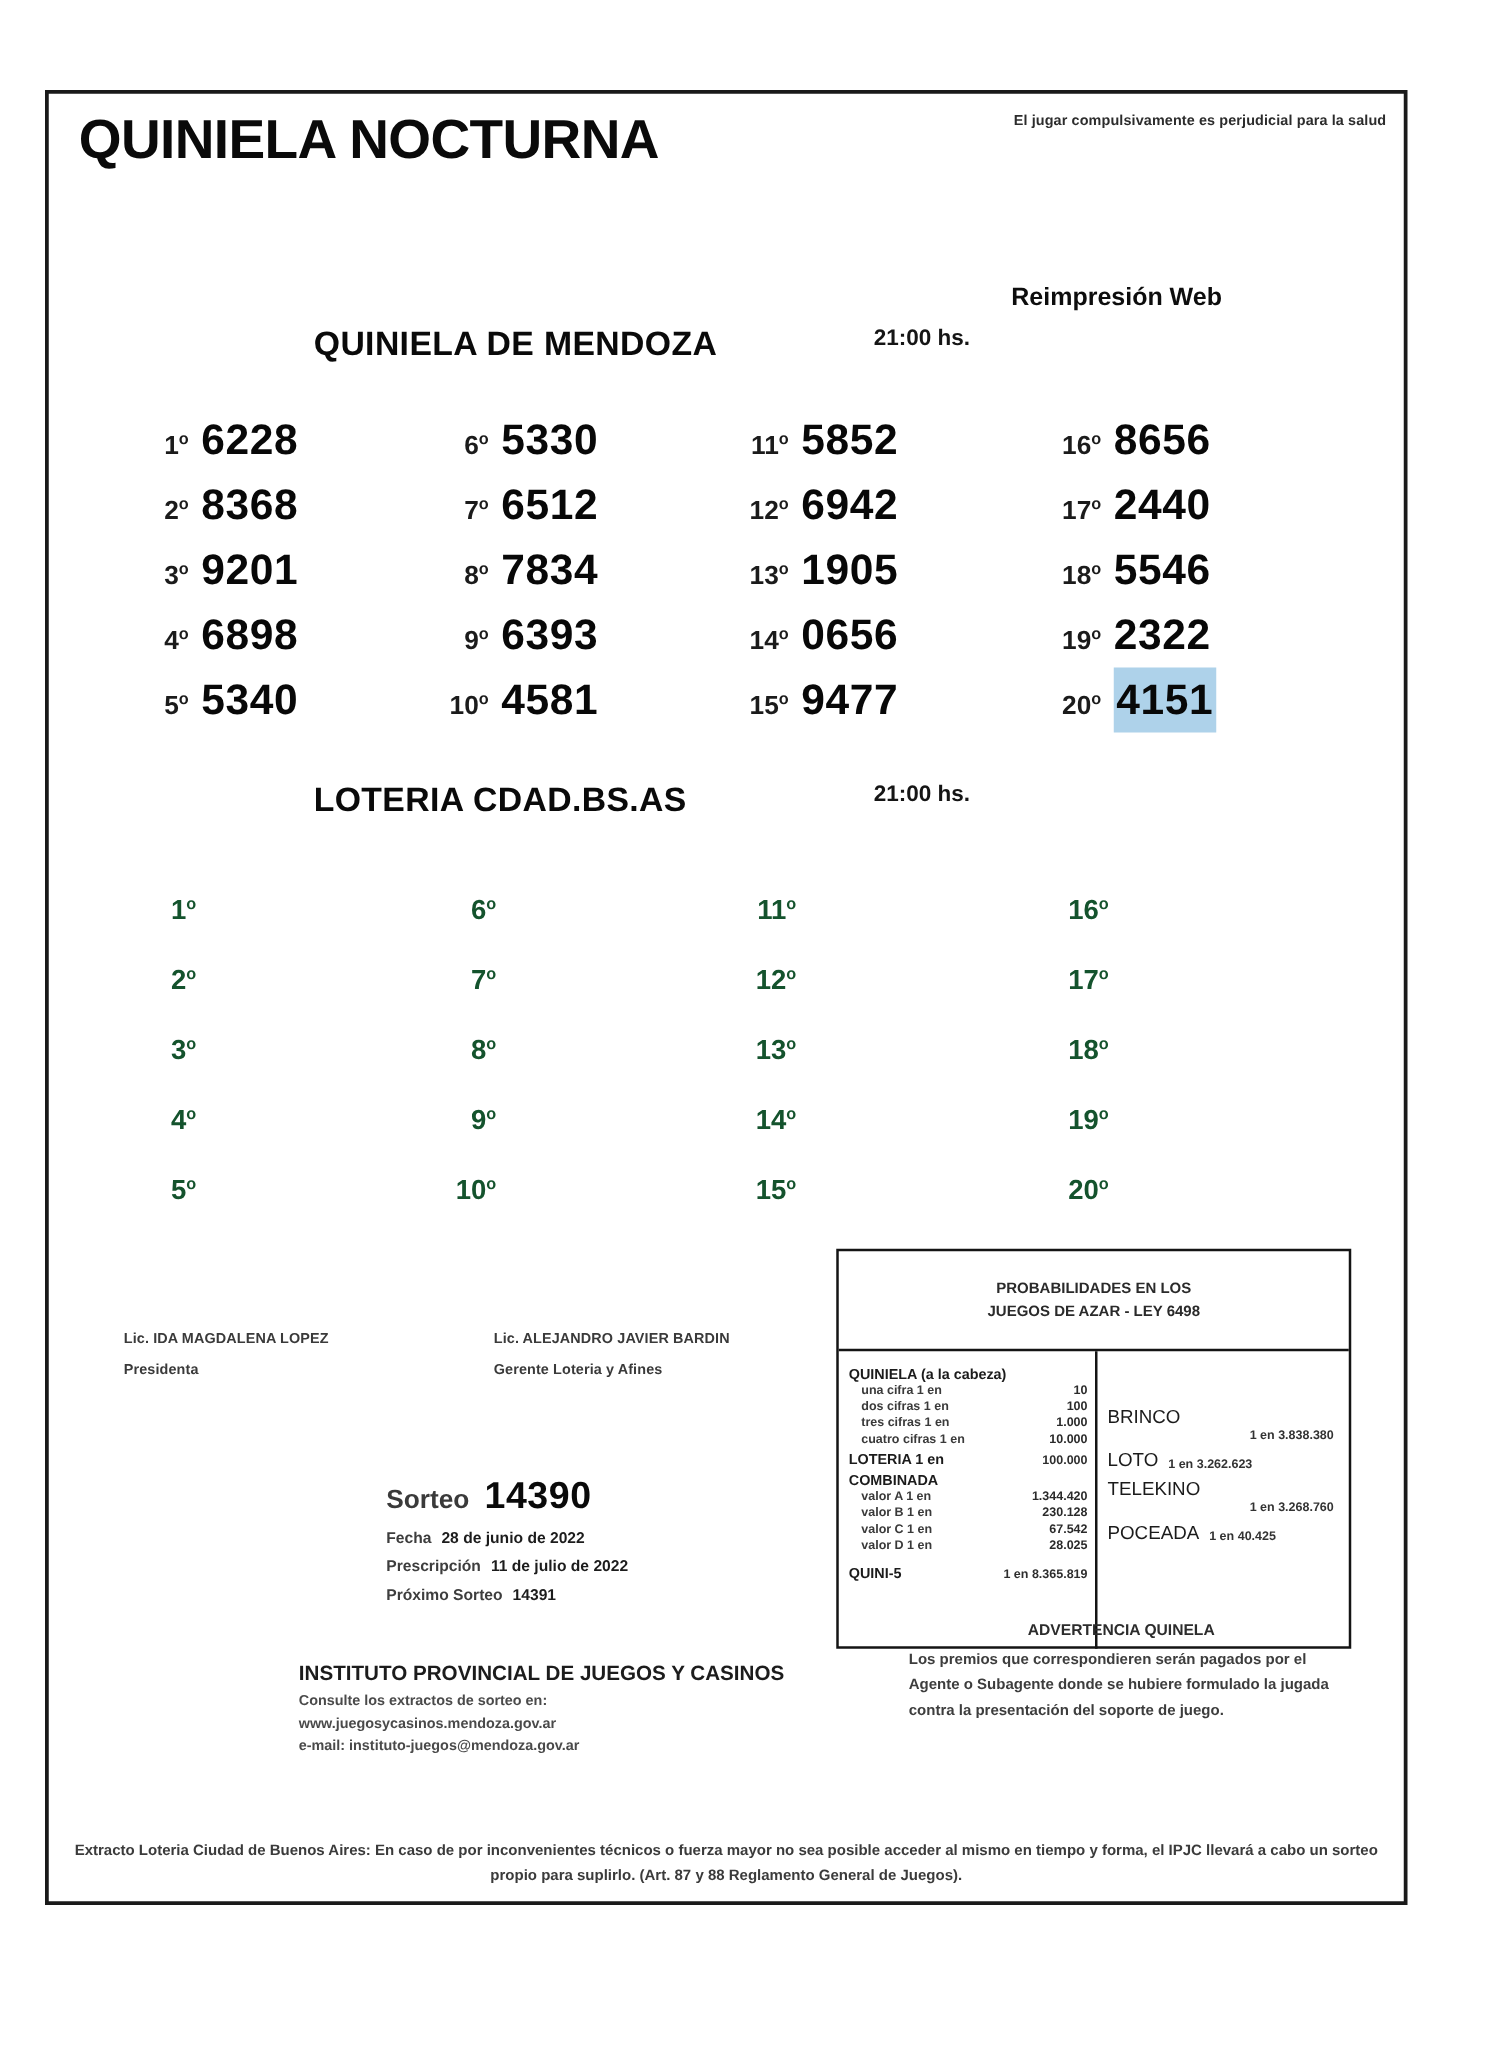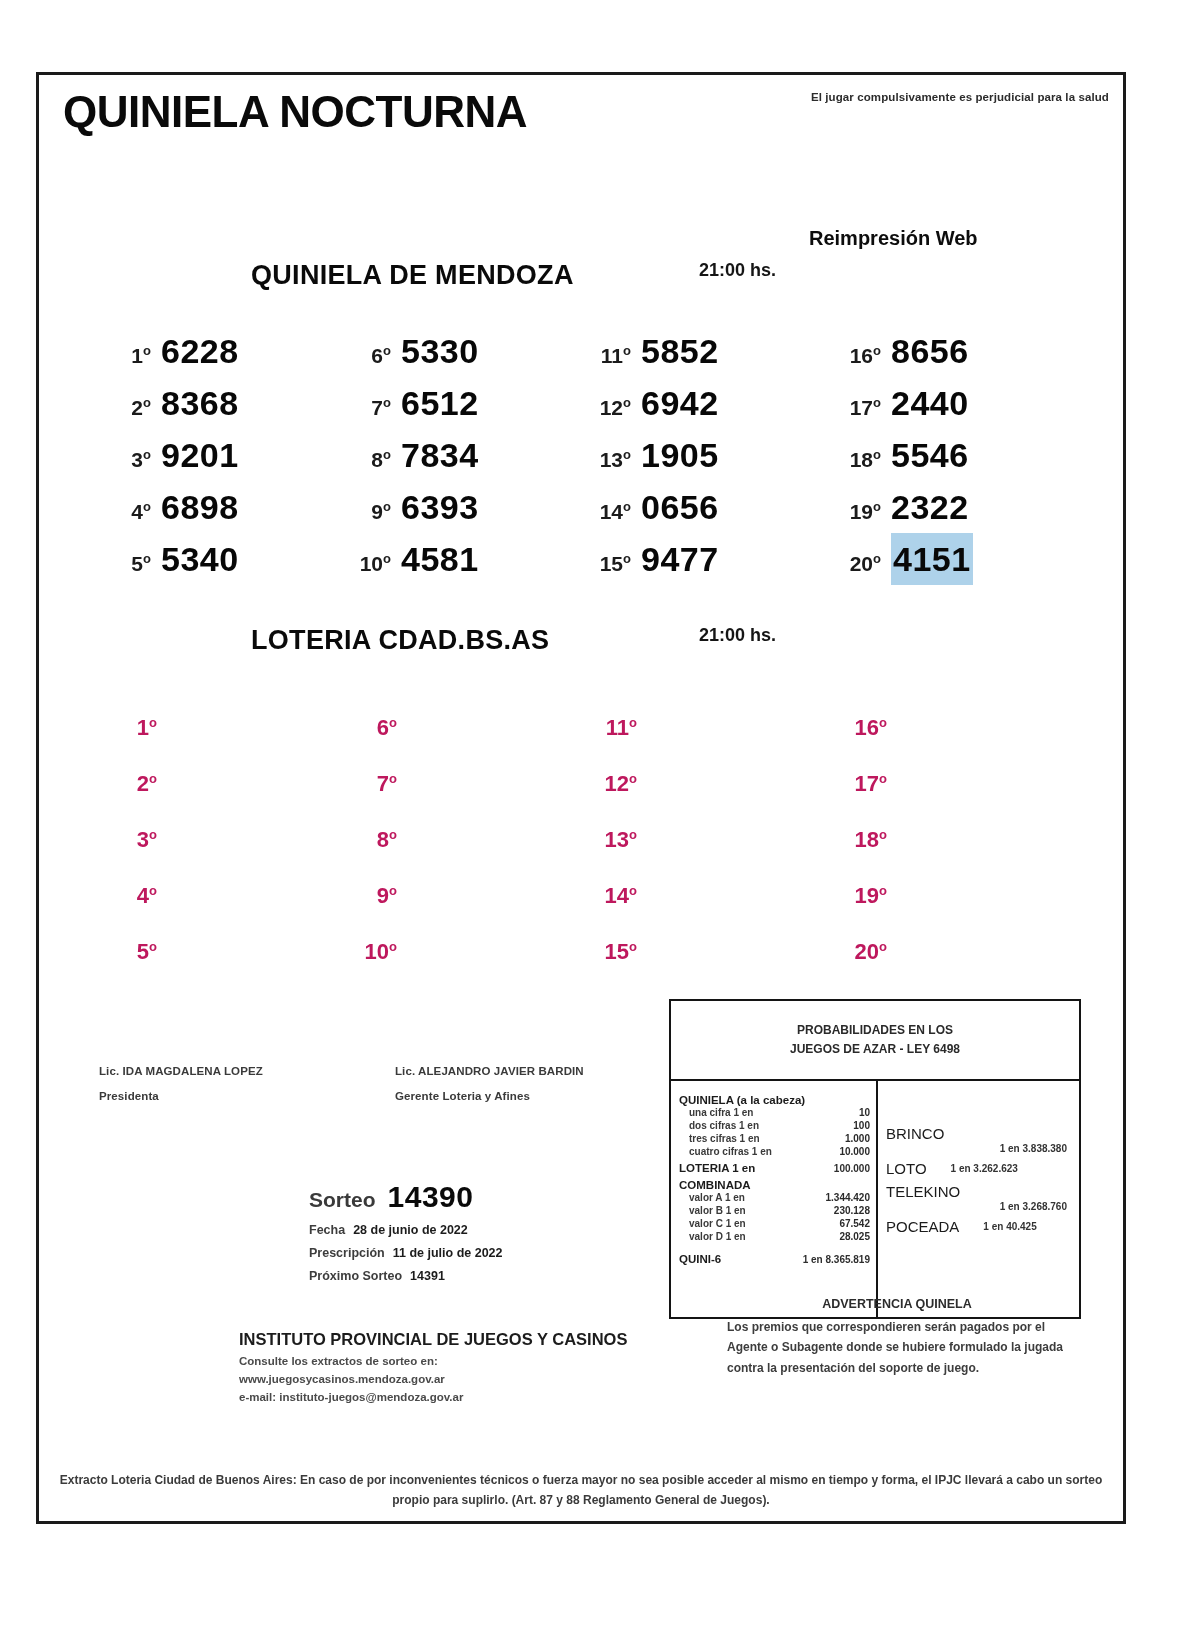--- a/index.html
+++ b/index.html
@@ -58,21 +58,21 @@
   .num{
     display:inline-block;
     font-size:34px;font-weight:bold;color:#080808;
     margin-left:10px;letter-spacing:0.5px;
   }
   .num.hl{background:#aed2ea;padding:0 2px;}
   .row.empty .num{font-size:34px;}
 
   
   .grid2 .row{height:56px;line-height:56px;}
-  .grid2 .pos{font-size:22px;font-weight:bold;color:#be185d;width:58px;}
+  .grid2 .pos{font-size:22px;font-weight:bold;color:#14532d;width:58px;}
 
   
   .sig{position:absolute;font-size:11.5px;color:#3a3a3a;font-weight:bold;letter-spacing:0.1px;}
   .sig .role{display:block;margin-top:13px;font-weight:bold;}
 
   
   .sorteo-wrap{position:absolute;left:270px;top:1105px;}
   .sorteo-line{white-space:nowrap;}
   .sorteo-label{font-size:21px;font-weight:bold;color:#3a3a3a;}
   .sorteo-num{font-size:30px;font-weight:bold;color:#0a0a0a;margin-left:12px;letter-spacing:0.5px;}
@@ -97,21 +97,21 @@
   .p-row{
     display:flex;justify-content:space-between;
     font-size:10px;font-weight:bold;color:#3a3a3a;
     padding:1px 0 1px 10px;white-space:nowrap;
   }
   .p-row .v{color:#2a2a2a;}
   .p-sect-row{display:flex;justify-content:space-between;font-size:11.5px;font-weight:bold;color:#1b1b1b;margin-top:4px;}
   .p-sect-row .v{font-size:10px;color:#2e2e2e;font-weight:bold;align-self:flex-end;}
   .r-name{font-size:15px;font-weight:normal;color:#1b1b1b;margin-top:6px;}
   .r-val{font-size:10px;font-weight:bold;color:#333;text-align:right;padding-right:6px;margin-top:1px;}
-  .r-inline{display:flex;align-items:center;gap:24px;margin-top:6px;}
+  .r-inline{display:flex;align-items:flex-end;gap:8px;margin-top:6px;}
   .r-inline .r-name{margin-top:0;}
   .r-inline .r-val{margin-top:0;text-align:left;}
 
   
   .advert{position:absolute;left:688px;top:1222px;width:340px;}
   .advert-title{font-size:12.5px;font-weight:bold;color:#2c2c2c;text-align:center;}
   .advert-body{font-size:12px;font-weight:bold;color:#3d3d3d;line-height:1.7;margin-top:6px;}
 
   
   .inst{position:absolute;left:200px;top:1255px;width:450px;}
@@ -272,21 +272,21 @@
               <div class="p-row">
                 <span>valor C 1 en</span>
                 <span class="v">67.542</span>
               </div>
               <div class="p-row">
                 <span>valor D 1 en</span>
                 <span class="v">28.025</span>
               </div>
             </div>
         <div class="p-sect-row" style="margin-top:10px;">
-          <span>QUINI-6</span>
+          <span>QUINI-5</span>
           <span class="v">1 en 8.365.819</span>
         </div>
       </div>
       <div class="prob-right" id="other-games">
             <div>
               <div class="r-name">BRINCO</div>
               <div class="r-val">1 en 3.838.380</div>
             </div>
             <div class="r-inline">
               <div class="r-name">LOTO</div>

